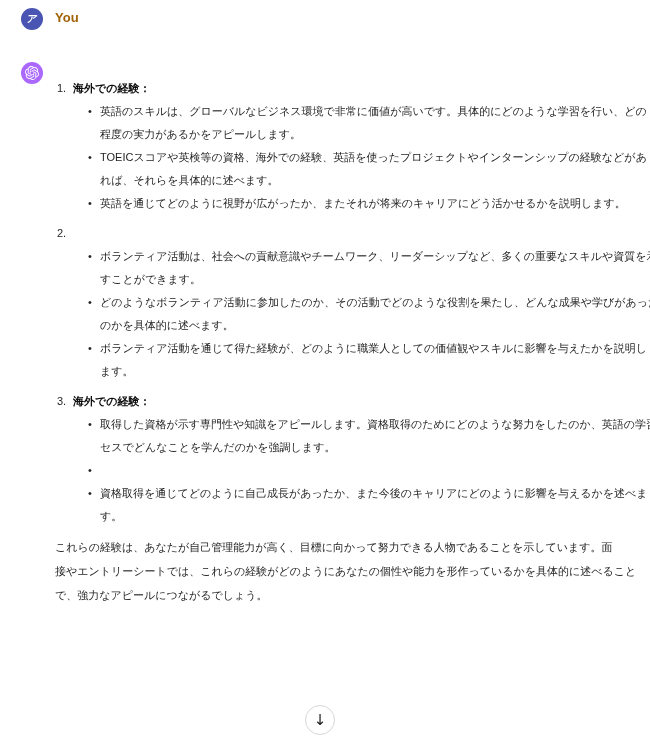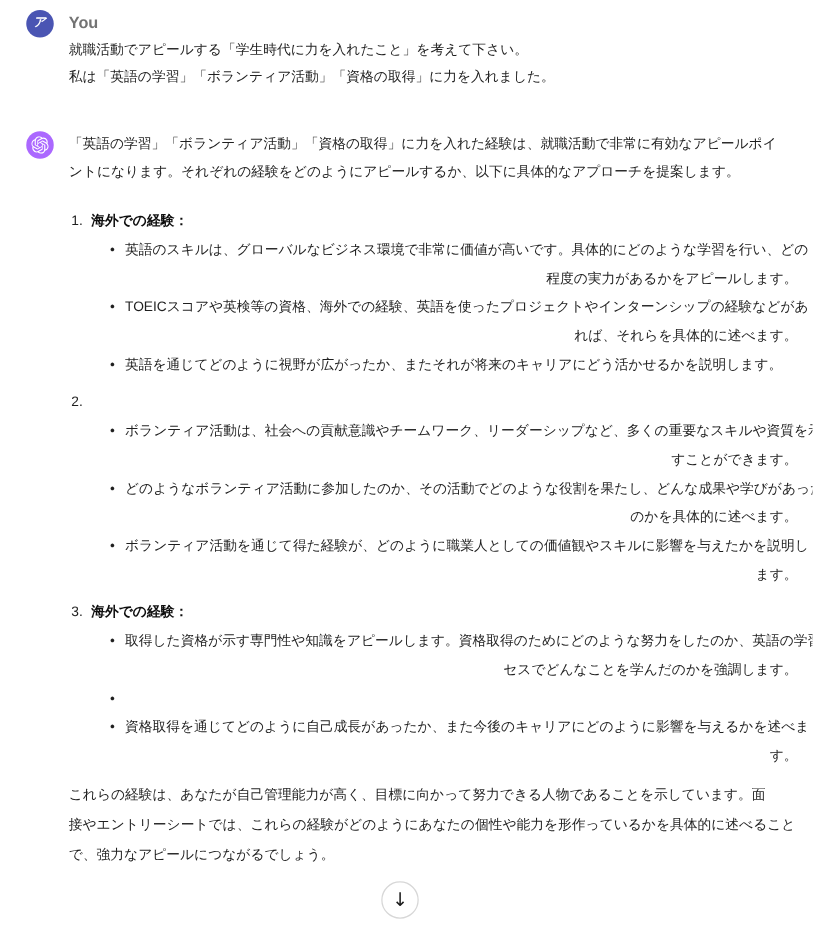--- a/index.html
+++ b/index.html
@@ -25,40 +25,40 @@
   }
   .avatar-user { background: #4a55b3; }
   .avatar-assistant { background: #ab68ff; }
   .avatar-user .initial {
     color: #fff; font-size: 10px; line-height: 10px;
     transform: skew(-14deg); font-weight: 700;
   }
 
   .content { flex: 1; min-width: 0; }
   .sender {
-    font-weight: 700; font-size: 13px; line-height: 22px; color: #737373;
+    font-weight: 700; font-size: 13px; line-height: 22px; color: #a16207;
   }
   .sender-assistant { line-height: 23px; }
 
   .user-text {
     font-size: 11px; line-height: 22px; white-space: pre; margin: 0;
   }
   .intro-text {
     font-size: 11px; line-height: 23px; white-space: pre; margin: 0;
   }
 
   .list { margin-top: 16px; }
   .list-item { margin-bottom: 7px; }
   .item-head { display: flex; font-size: 11px; line-height: 23px; }
   .item-num { flex: none; width: 16px; margin-left: 2px; color: #1f1f1f; }
   .item-title { font-weight: 700; color: #0d0d0d; }
 
   .bullet { display: flex; font-size: 11px; line-height: 23px; }
   .bullet-marker { flex: none; width: 12px; margin-left: 33px; color: #1f1f1f; }
-  .bullet-text { white-space: pre; min-width: 0; text-align: right; }
+  .bullet-text { white-space: pre; min-width: 0; }
 
   .closing {
     margin-top: 2px; font-size: 11px; line-height: 24px;
     white-space: pre;
   }
 
   .scroll-btn {
     position: absolute; left: 305px; top: 705px;
     width: 30px; height: 30px; border-radius: 50%;
     background: #ffffff; border: 1px solid #d7d7d7;
@@ -75,34 +75,30 @@
 <body>
 
 <div class="thread">
 
   <div class="message message-user">
     <div class="avatar avatar-user">
       <span class="initial">ア</span>
     </div>
     <div class="content">
       <div class="sender">You</div>
-      <p class="user-text">就職活動でアピールする「学生時代に力を入れたこと」を考えて下さい。
-私は「英語の学習」「ボランティア活動」「資格の取得」に力を入れました。</p>
     </div>
   </div>
 
   <div class="message message-assistant">
     <div class="avatar avatar-assistant">
       <svg width="14" height="14" viewBox="0 0 24 24">
         <path fill="#ffffff" d="M22.2819 9.8211a5.9847 5.9847 0 0 0-.5157-4.9108 6.0462 6.0462 0 0 0-6.5098-2.9A6.0651 6.0651 0 0 0 4.9807 4.1818a5.9847 5.9847 0 0 0-3.9977 2.9 6.0462 6.0462 0 0 0 .7427 7.0966 5.98 5.98 0 0 0 .511 4.9107 6.051 6.051 0 0 0 6.5146 2.9001A5.9847 5.9847 0 0 0 13.2599 24a6.0557 6.0557 0 0 0 5.7718-4.2058 5.9894 5.9894 0 0 0 3.9977-2.9001 6.0557 6.0557 0 0 0-.7475-7.073zm-9.022 12.6081a4.4755 4.4755 0 0 1-2.8764-1.0408l.1419-.0804 4.7783-2.7582a.7948.7948 0 0 0 .3927-.6813v-6.7369l2.02 1.1686a.071.071 0 0 1 .038.052v5.5826a4.504 4.504 0 0 1-4.4945 4.4944zm-9.6607-4.1254a4.4708 4.4708 0 0 1-.5346-3.0137l.142.0852 4.783 2.7582a.7712.7712 0 0 0 .7806 0l5.8428-3.3685v2.3324a.0804.0804 0 0 1-.0332.0615L9.74 19.9502a4.4992 4.4992 0 0 1-6.1408-1.6464zM2.3408 7.8956a4.485 4.485 0 0 1 2.3655-1.9728V11.6a.7664.7664 0 0 0 .3879.6765l5.8144 3.3543-2.0201 1.1685a.0757.0757 0 0 1-.071 0l-4.8303-2.7865A4.504 4.504 0 0 1 2.3408 7.8956zm16.5963 3.8558L13.1038 8.364 15.1192 7.2a.0757.0757 0 0 1 .071 0l4.8303 2.7913a4.4944 4.4944 0 0 1-.6765 8.1042v-5.6772a.79.79 0 0 0-.407-.667zm2.0107-3.0231l-.142-.0852-4.7735-2.7818a.7759.7759 0 0 0-.7854 0L9.409 9.2297V6.8974a.0662.0662 0 0 1 .0284-.0615l4.8303-2.7866a4.4992 4.4992 0 0 1 6.6802 4.66zM8.3065 12.863l-2.02-1.1638a.0804.0804 0 0 1-.038-.0567V6.0742a4.4992 4.4992 0 0 1 7.3757-3.4537l-.142.0805L8.704 5.459a.7948.7948 0 0 0-.3927.6813zm1.0976-2.3654l2.602-1.4998 2.6069 1.4998v2.9994l-2.5974 1.4997-2.6067-1.4997z"></path>
       </svg>
     </div>
     <div class="content">
-      <p class="intro-text">「英語の学習」「ボランティア活動」「資格の取得」に力を入れた経験は、就職活動で非常に有効なアピールポイ
-ントになります。それぞれの経験をどのようにアピールするか、以下に具体的なアプローチを提案します。</p>
 
       <div class="list">
 
         <div class="list-item">
           <div class="item-head">
             <span class="item-num">1.</span>
             <span class="item-title">海外での経験：</span>
           </div>
           <div class="bullet">
             <span class="bullet-marker">•</span>

